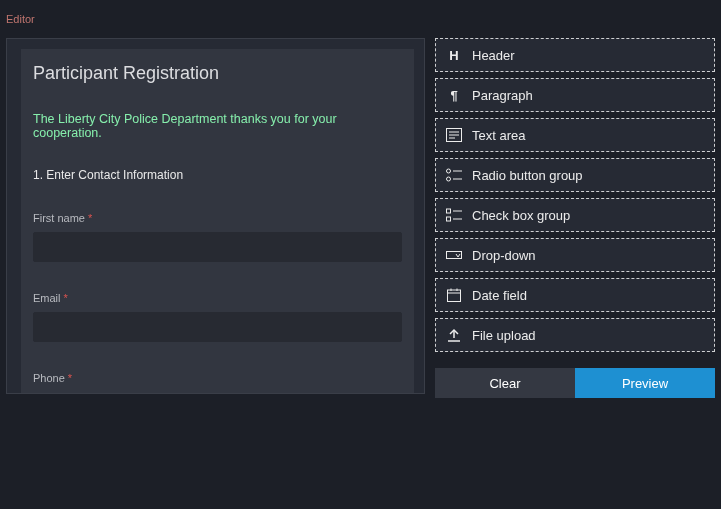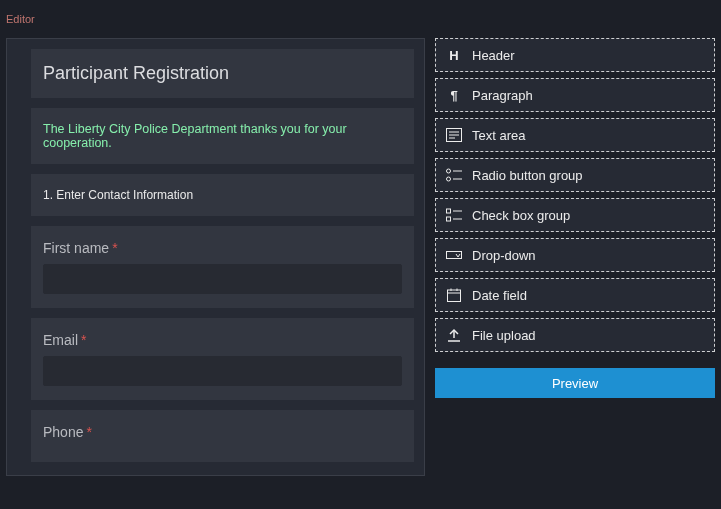--- a/index.html
+++ b/index.html
@@ -19,46 +19,45 @@
   }
   .layout {
     display: flex;
     gap: 10px;
     padding: 0 6px 6px 6px;
   }
   .left-col {
     flex: 1;
     background: #262a34;
     border: 1px solid #3a3e48;
-    padding: 10px 10px 10px 24px;
+    padding: 10px 10px 10px 14px;
     display: flex;
     flex-direction: column;
-    gap: 10px;
-    height: 438px;
+    height: 356px;
     overflow: hidden;
   }
   .block {
     background: #323640;
     padding: 14px 12px;
     color: #dcdde0;
   }
   .h-title {
     font-size: 18px;
     font-weight: 400;
   }
   .p-text {
     font-size: 12.5px;
     color: #86efac;
   }
   .subheader {
     font-size: 12px;
     color: #eaeaea;
   }
   .field-label {
-    font-size: 14px;
+    font-size: 11px;
     color: #b9bbc0;
     display: inline-block;
     margin-bottom: 8px;
   }
   .req { color: #d9534f; margin-left: 3px; }
   .input {
     width: 100%;
     height: 30px;
     background: #272a32;
     border: 1px solid #272a32;
@@ -236,18 +235,19 @@
         <svg width="14" height="14" viewBox="0 0 14 14">
             <line x1="7" y1="2" x2="7" y2="10" stroke="#ececec" stroke-width="1.5"></line>
             <polyline points="3,6 7,2 11,6" fill="none" stroke="#ececec" stroke-width="1.5"></polyline>
             <line x1="1" y1="13" x2="13" y2="13" stroke="#ececec" stroke-width="1.5"></line>
           </svg>
       </span>
       <span>File upload</span>
     </div>
 
     <div class="btn-row">
+      <button class="btn btn-clear">Clear</button>
       <button class="btn btn-preview">Preview</button>
     </div>
 
   </div>
 
 </div>
 
 </body></html>

